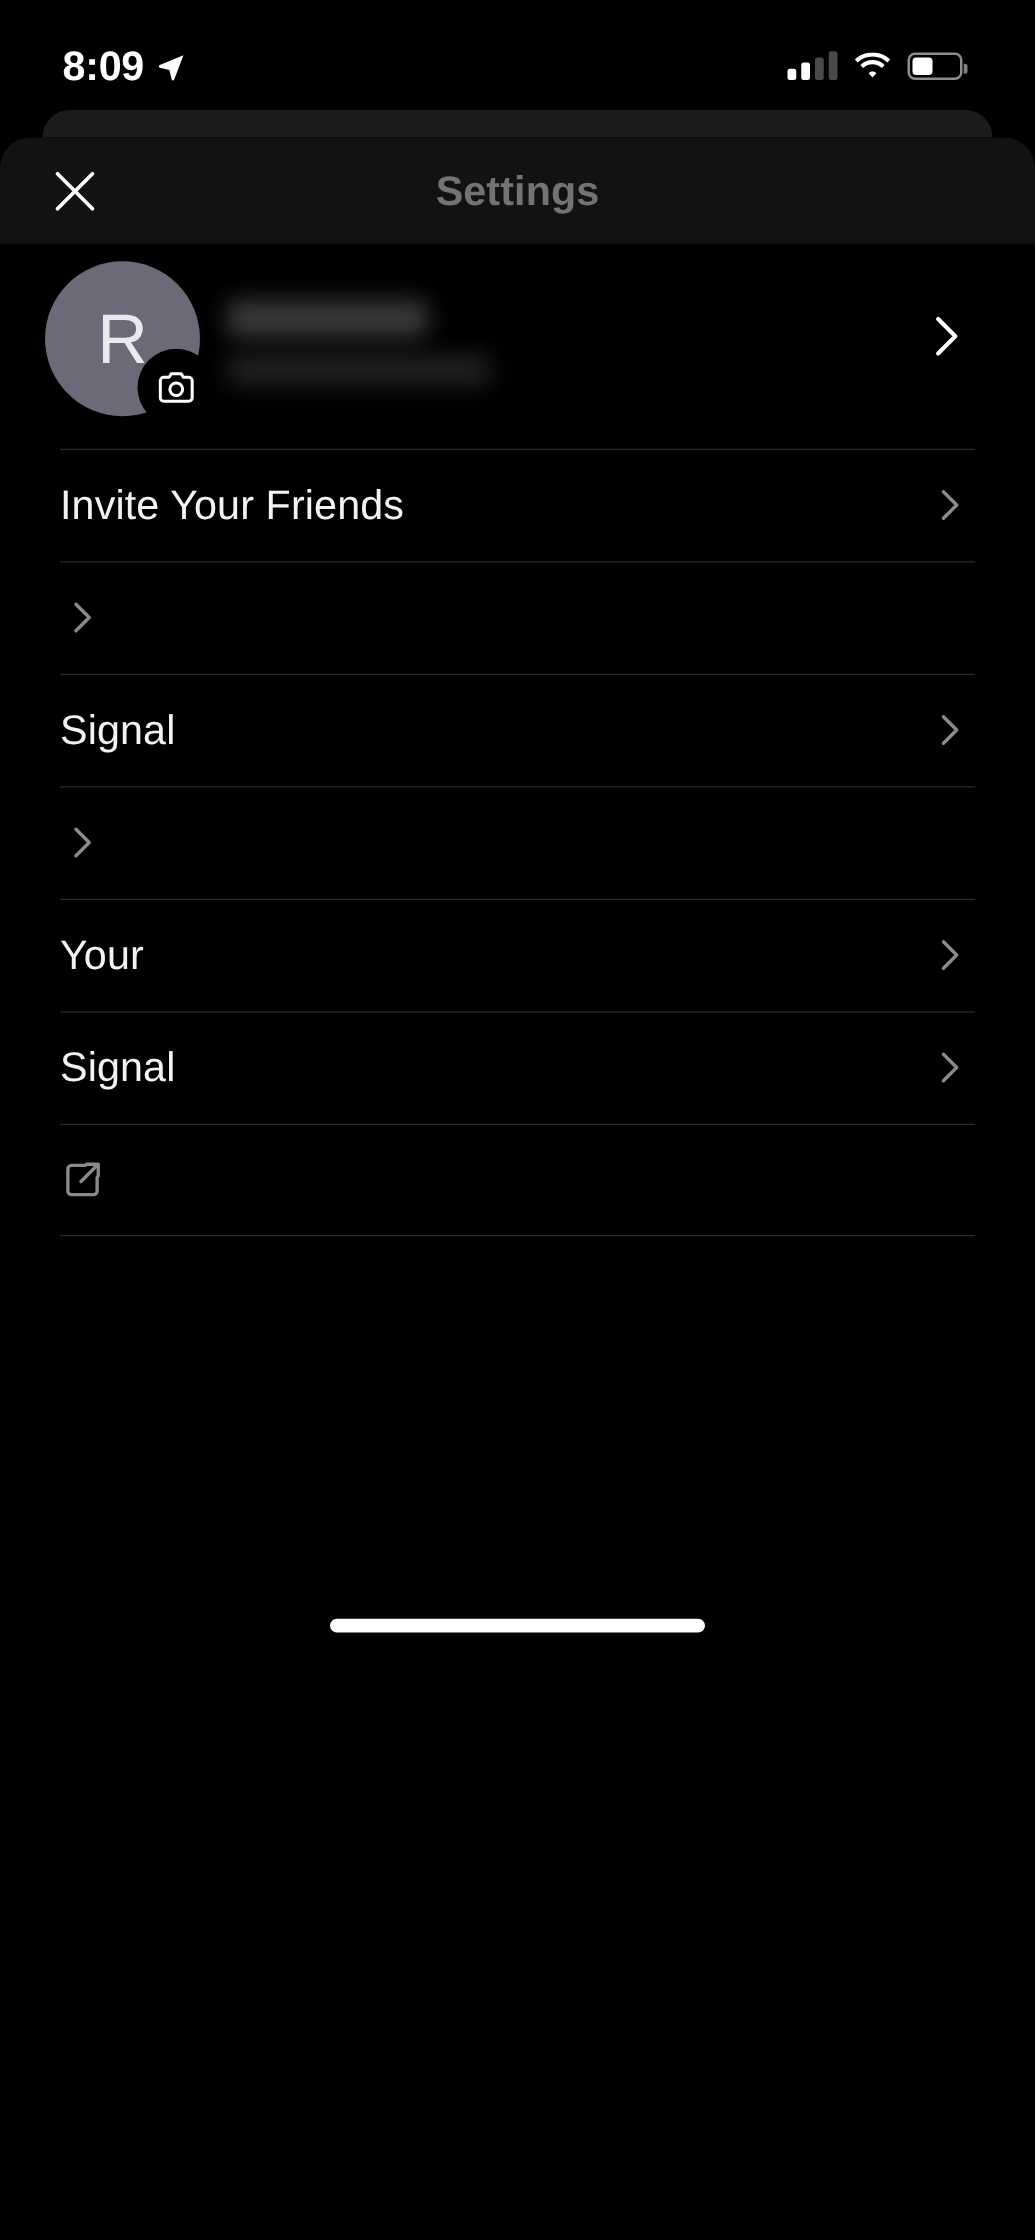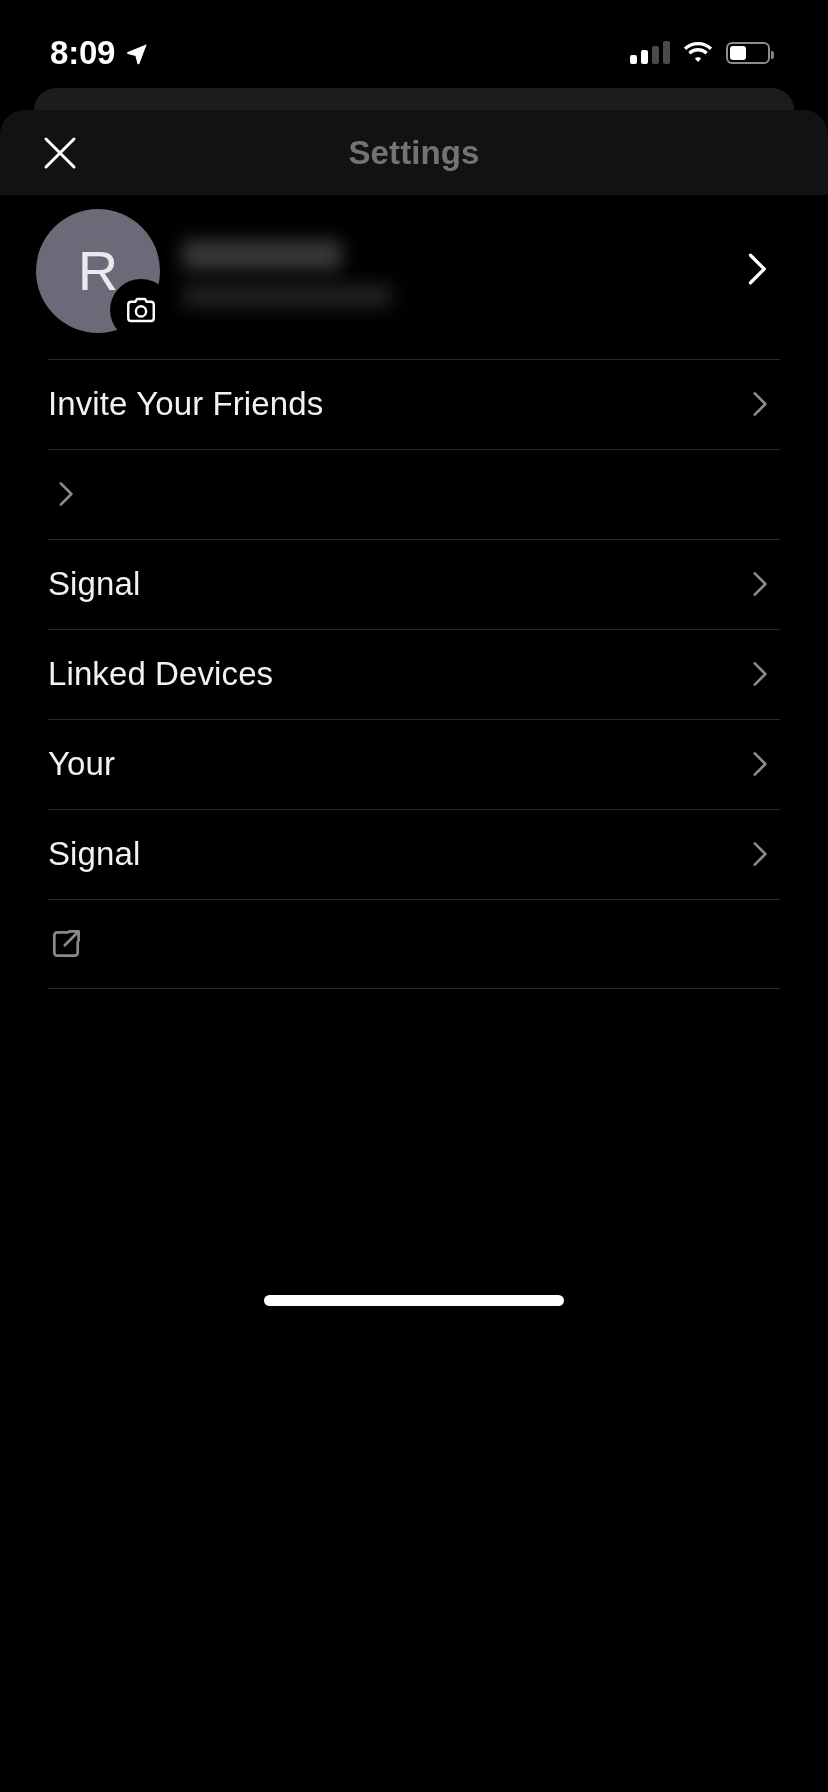--- a/index.html
+++ b/index.html
@@ -241,21 +241,20 @@
         <span class="row-label">Signal</span>
         <span class="row-icon">
           <svg width="34" height="34" viewBox="0 0 24 24">
               <path d="M9 4.5 16.5 12 9 19.5" fill="none" stroke="#8a8a8e" stroke-width="1.9" stroke-linecap="round" stroke-linejoin="round"></path>
             </svg>
         </span>
       </div>
 
 
       <div class="row">
-        <span class="row-label">Linked Devices</span>
         <span class="row-icon">
           <svg width="34" height="34" viewBox="0 0 24 24">
               <path d="M9 4.5 16.5 12 9 19.5" fill="none" stroke="#8a8a8e" stroke-width="1.9" stroke-linecap="round" stroke-linejoin="round"></path>
             </svg>
         </span>
       </div>
 
 
       <div class="row">
         <span class="row-label">Your</span>

